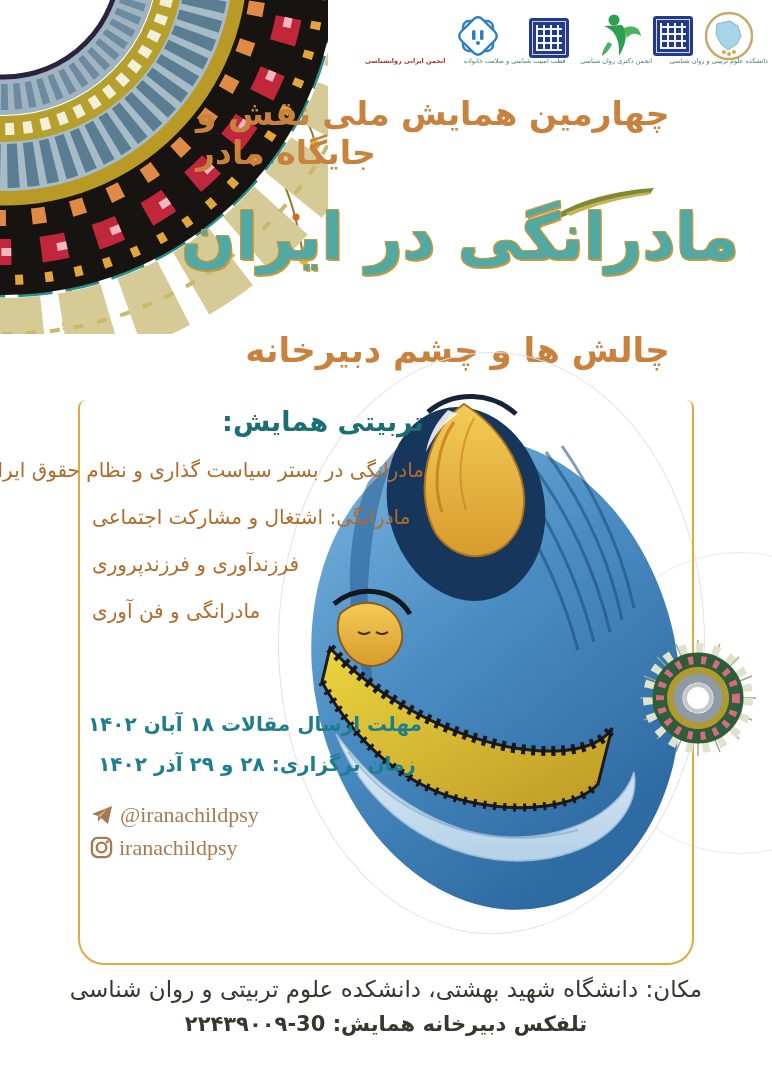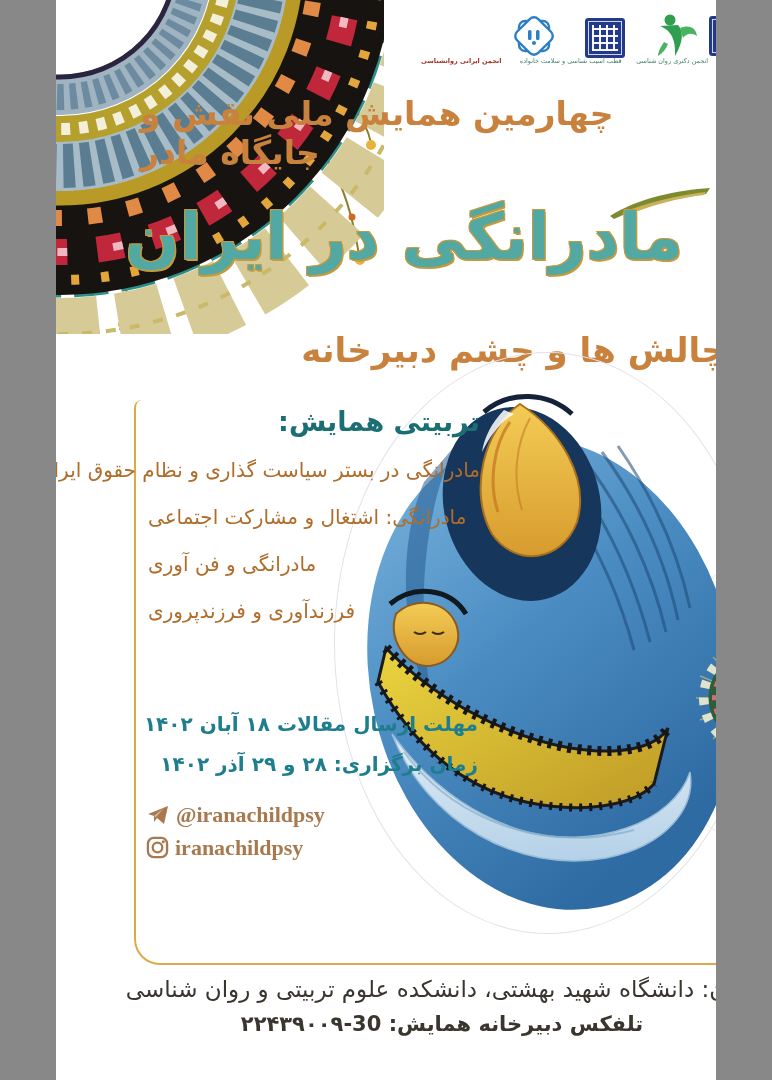--- a/index.html
+++ b/index.html
@@ -1,17 +1,17 @@
 <!DOCTYPE html>
 <html lang="fa"><head>
 <meta charset="utf-8">
 <style>
   html,body{margin:0;padding:0;background:#888;}
   .poster{
-    position:relative; width:660px; height:1080px; margin:0 auto;
+    position:relative; width:772px; height:1080px; margin:0 auto;
     background:#ffffff; overflow:hidden;
     font-family:"DejaVu Sans","Liberation Sans",sans-serif;
   }
   
   .mandala{position:absolute; left:-12px; top:-18px;}
   
   .logo{position:absolute;}
   .seal{
     width:40px;height:40px;background:#22398c;border-radius:3px;
     background-image:
@@ -52,25 +52,25 @@
   .gold-frame{
     position:absolute; left:78px; top:400px; width:612px; height:563px;
     border:2px solid #dcaa45; border-top:none;
     border-radius:8px 8px 26px 26px;
   }
   
   .topics{position:absolute; left:92px; top:406px; width:332px; direction:rtl;}
   .topics-heading{font-size:27px; font-weight:bold; color:#1b6e74; text-align:right; margin:0 0 10px 0;}
   .topic-item{font-size:20px; color:#b06c2a; text-align:left; line-height:47px; white-space:nowrap;}
   
-  .dates{position:absolute; left:92px; top:704px; width:330px; direction:rtl; text-align:right;}
+  .dates{position:absolute; left:92px; top:704px; width:330px; direction:rtl; text-align:center;}
   .date-line{font-size:20px; font-weight:bold; color:#1f7e8d; line-height:40px; white-space:nowrap;}
   
   .contacts{position:absolute; left:90px; top:798px;}
-  .contact-row{display:flex; align-items:center; gap:6px; height:33px; color:#a8794f;font-weight:bold;}
+  .contact-row{display:flex; align-items:center; gap:6px; height:33px; color:#a8794f;}
   .contact-text{font-family:"Liberation Serif","DejaVu Serif",serif; font-size:22px; color:#a8794f;}
   
   .rosette{position:absolute; left:638px; top:638px;}
   
   .illu{position:absolute; left:278px; top:352px;}
   
   .footer{position:absolute; left:0; top:972px; width:772px; text-align:center; direction:rtl;}
   .footer-line1{font-size:23px; font-weight:normal; color:#3a362e; line-height:34px;}
   .footer-line2{font-size:21px; font-weight:bold; color:#3a362e; line-height:36px;}
 </style>
@@ -233,22 +233,22 @@
     <path d="M58,382 C92,470 184,522 272,506 C332,494 362,456 356,420 C340,470 260,500 186,478 C130,460 90,426 58,382 Z" fill="url(#lightGrad)" opacity="0.95" stroke="#9fc0da" stroke-width="1.5"></path>
     <path d="M70,400 C120,468 210,502 300,478" stroke="#7ea8c6" stroke-width="2" fill="none" opacity="0.6"></path>
   </svg>
 
   <div class="gold-frame"></div>
 
   <div class="topics">
     <div class="topics-heading">تربیتی همایش:</div>
     <div class="topic-item">مادرانگی در بستر سیاست گذاری و نظام حقوق ایران</div>
     <div class="topic-item">مادرانگی: اشتغال و مشارکت اجتماعی</div>
+    <div class="topic-item">فرزندآوری و فرزندپروری</div>
     <div class="topic-item">مادرانگی و فن آوری</div>
-    <div class="topic-item">فرزندآوری و فرزندپروری</div>
   </div>
 
   <div class="dates">
     <div class="date-line">مهلت ارسال مقالات ۱۸ آبان ۱۴۰۲</div>
     <div class="date-line">زمان برگزاری: ۲۸ و ۲۹ آذر ۱۴۰۲</div>
   </div>
 
   <div class="contacts">
     <div class="contact-row">
       <svg width="24" height="24" viewBox="0 0 24 24">

